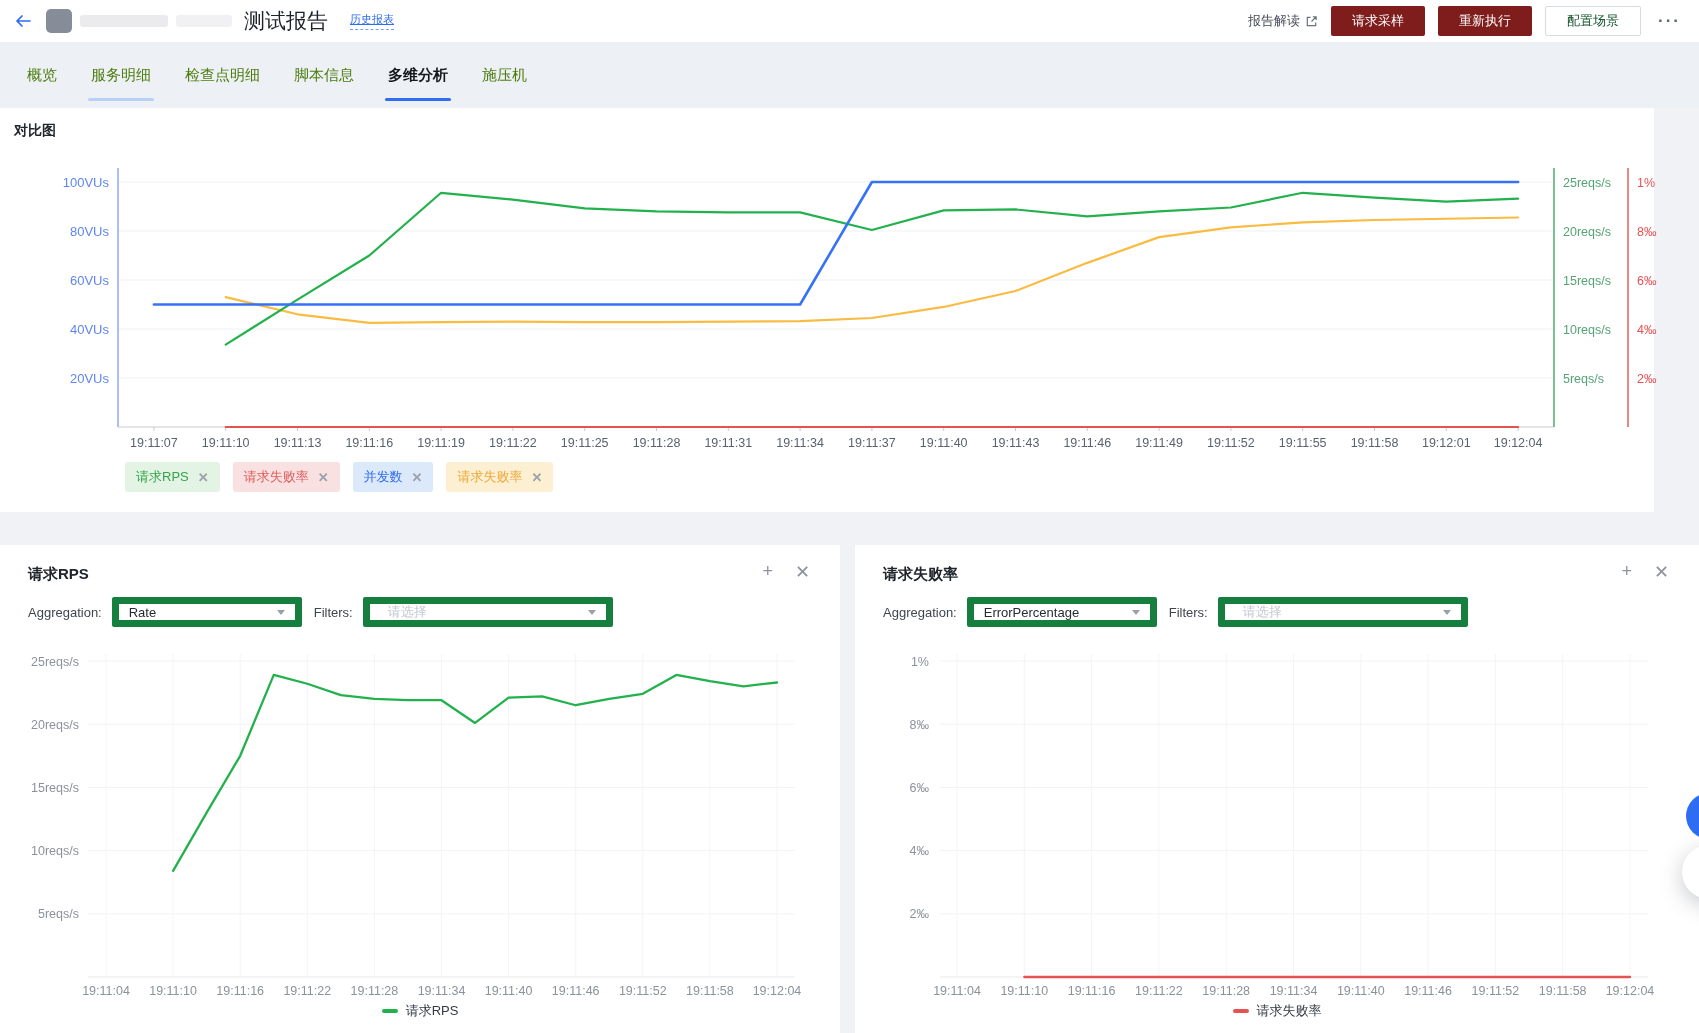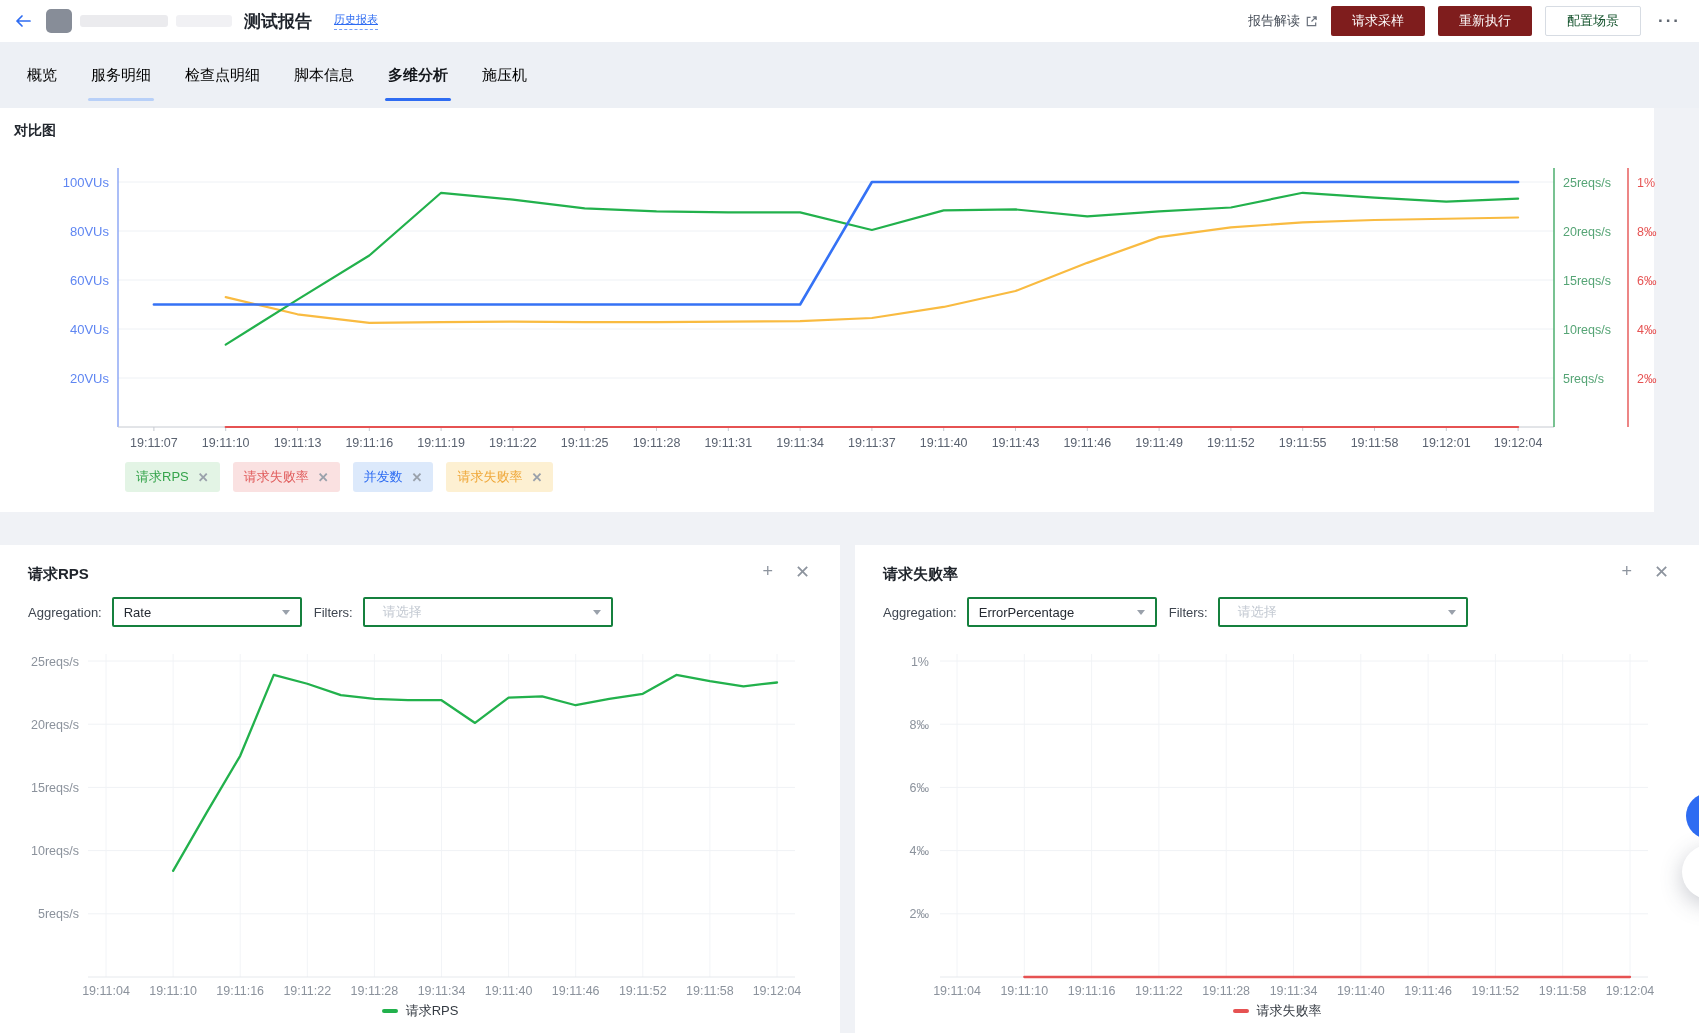--- a/index.html
+++ b/index.html
@@ -5,52 +5,52 @@
   html,body{margin:0;padding:0;background:#e9ebef;}
   .scene{position:relative;width:1699px;height:1033px;background:#f0f2f6;overflow:hidden;
          font-family:"Liberation Sans",sans-serif;-webkit-font-smoothing:antialiased;}
   .card{position:absolute;background:#fff;z-index:1;}
   
   .hdr{position:absolute;left:0;top:0;width:1699px;height:42px;background:#fff;display:flex;
        align-items:center;padding:0 14px;box-sizing:border-box;z-index:6;}
   .back{color:#2e6cf2;margin-right:14px;display:flex;align-items:center;cursor:pointer;}
   .logo-blob{width:26px;height:24px;border-radius:5px;background:#878d98;margin-right:8px;}
   .redact{height:12px;border-radius:3px;background:#ebebee;margin-right:8px;}
-  .hdr-title{font-size:17px;font-weight:bold;color:#1e232b;margin:0 4px;}
+  .hdr-title{font-size:21px;font-weight:normal;color:#1e232b;margin:0 4px;}
   .hist-link{margin-left:18px;color:#2e6cf2;font-size:11px;border-bottom:1px dashed rgba(46,108,242,.65);
              padding-bottom:2px;cursor:pointer;text-decoration:underline;}
   .hdr-right{margin-left:auto;display:flex;align-items:center;gap:13px;}
   .interp{display:flex;align-items:center;gap:5px;font-size:13px;color:#454c57;cursor:pointer;}
   .btn{height:30px;display:flex;align-items:center;padding:0 21px;font-size:13px;border-radius:2px;
        cursor:pointer;box-sizing:border-box;}
   .btn.primary{background:#7f1d1d;color:#fff;}
   .btn.ghost{background:#fff;color:#14532d;border:1px solid #d7dce3;}
   .dots{color:#5f6670;font-size:17px;font-weight:bold;letter-spacing:2px;cursor:pointer;padding:0 4px;}
   
   .tabs{position:absolute;left:0;top:42px;width:1699px;height:66px;background:#edf0f5;display:flex;
         align-items:stretch;padding-left:10px;box-sizing:border-box;z-index:6;}
-  .tab{position:relative;margin:0 17px;font-size:15px;color:#000000;display:flex;align-items:center;cursor:pointer;}
+  .tab{position:relative;margin:0 17px;font-size:15px;color:#4d7c0f;display:flex;align-items:center;cursor:pointer;}
   .tab .ul{position:absolute;bottom:7px;left:-3px;right:-3px;height:3px;border-radius:2px;}
   .tab.active{font-weight:bold;color:#15181d;}
   .tab.active .ul{background:#2e6cf2;}
   .tab.hovered .ul{background:#b8d0f8;}
   
   #cmp-card{left:0;top:108px;width:1654px;height:404px;}
   .cmp-title{position:absolute;left:14px;top:14px;font-size:14px;font-weight:bold;color:#23282f;}
   .chips{position:absolute;left:125px;top:354px;display:flex;gap:13px;z-index:7;}
   .chip{height:30px;border-radius:3px;display:flex;align-items:center;padding:0 11px;font-size:13px;gap:9px;cursor:pointer;}
   .chip .x{color:#9aa1ab;font-size:13px;font-weight:bold;cursor:pointer;}
   
   #p1{left:0;top:545px;width:840px;height:488px;}
   #p2{left:855px;top:545px;width:844px;height:488px;}
   .ptitle{position:absolute;top:20px;left:28px;font-weight:bold;font-size:15px;color:#20252c;}
   .picons{position:absolute;top:16px;right:30px;display:flex;gap:22px;color:#8d949e;font-size:18px;}
   .picons span{cursor:pointer;}
   .ctrl{position:absolute;top:52px;left:28px;display:flex;align-items:center;font-size:13px;color:#3f4650;z-index:7;}
-  .sel{height:30px;border:2px solid #15803d;border-radius:2px;display:flex;align-items:center;
+  .sel{height:30px;border:7px solid #15803d;border-radius:2px;display:flex;align-items:center;
        justify-content:space-between;padding:0 10px;margin-left:10px;background:#fff;font-size:13px;
        color:#262b33;box-sizing:border-box;cursor:pointer;}
   .sel.w1{width:190px;} .sel.w2{width:250px;}
   .ph{color:#c2c8d1;margin-left:8px;}
   .caret{width:0;height:0;border-left:4.5px solid transparent;border-right:4.5px solid transparent;
          border-top:5.5px solid #9aa1ab;margin-left:8px;}
   .flabel{margin-left:12px;}
   .legend{position:absolute;display:flex;align-items:center;gap:8px;font-size:13px;color:#343a42;
           justify-content:center;z-index:7;cursor:pointer;}
   #lg1{left:0;top:1002px;width:840px;} #lg2{left:855px;top:1002px;width:844px;}

